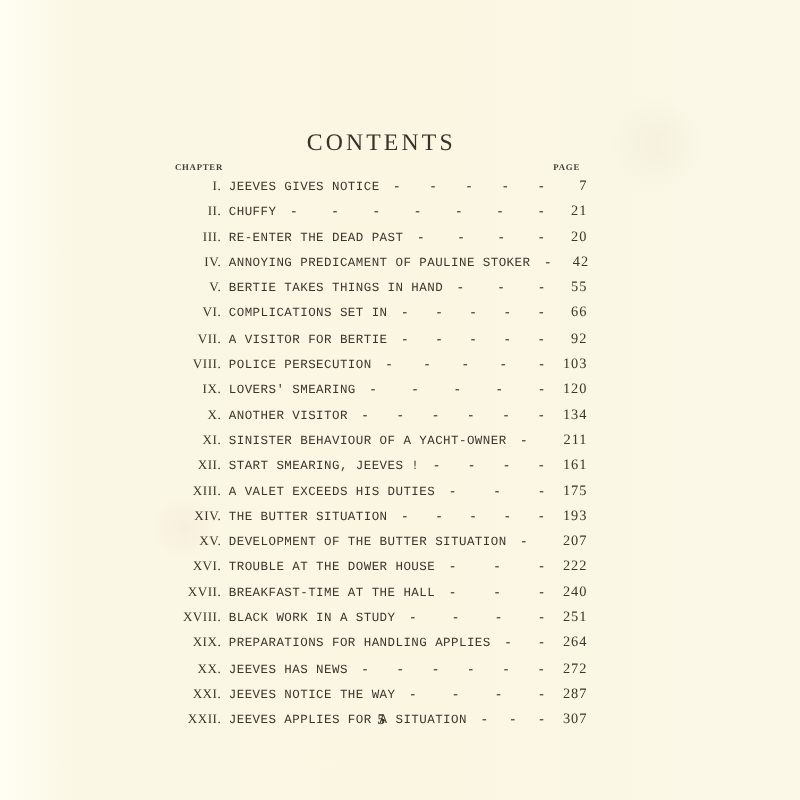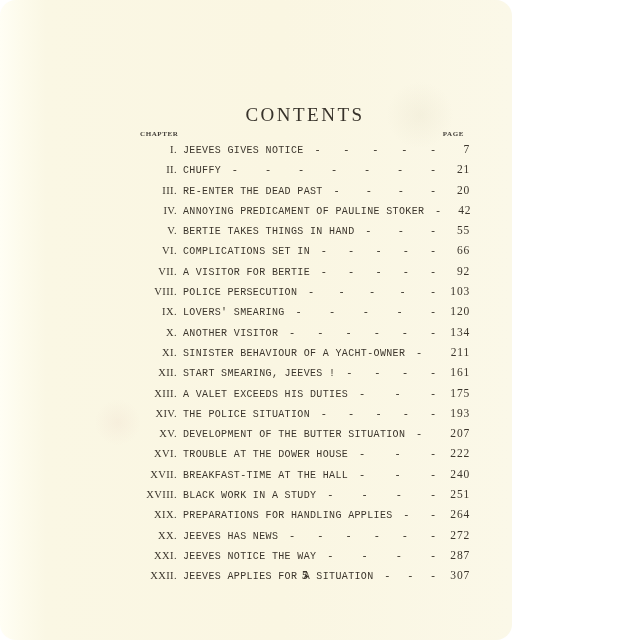--- a/index.html
+++ b/index.html
@@ -6,28 +6,27 @@
 
   html, body {
     width: 640px;
     height: 640px;
     overflow: hidden;
     font-family: "Liberation Serif", "DejaVu Serif", serif;
   }
 
   .scan-page {
     position: relative;
-    width: 512px;
+    width: 640px;
     height: 640px;
     background:
       radial-gradient(circle at 23% 66%, rgba(216,170,160,0.10) 0, rgba(216,170,160,0.0) 4%),
       radial-gradient(circle at 82% 18%, rgba(200,190,160,0.12) 0, rgba(200,190,160,0.0) 5%),
       linear-gradient(90deg, #fffef4 0%, #fdfbec 4%, #faf7e4 9%, #faf6e2 55%, #fbf8e8 100%);
     color: #3b352c;
-    border-radius: 16px;
   }
 
   .content-block {
     position: absolute;
     left: 140px;
     top: 0;
     width: 330px;
     height: 640px;
   }
 
@@ -284,21 +283,21 @@
     <span class="dashes">
             <span class="dash">-</span>
             <span class="dash">-</span>
             <span class="dash">-</span>
           </span>
     <span class="pagenum">175</span>
   </div>
 
   <div class="row">
     <span class="numeral">XIV.</span>
-    <span class="title">THE POLICE SITUATION</span>
+    <span class="title">THE BUTTER SITUATION</span>
     <span class="dashes">
             <span class="dash">-</span>
             <span class="dash">-</span>
             <span class="dash">-</span>
             <span class="dash">-</span>
             <span class="dash">-</span>
           </span>
     <span class="pagenum">193</span>
   </div>
 

